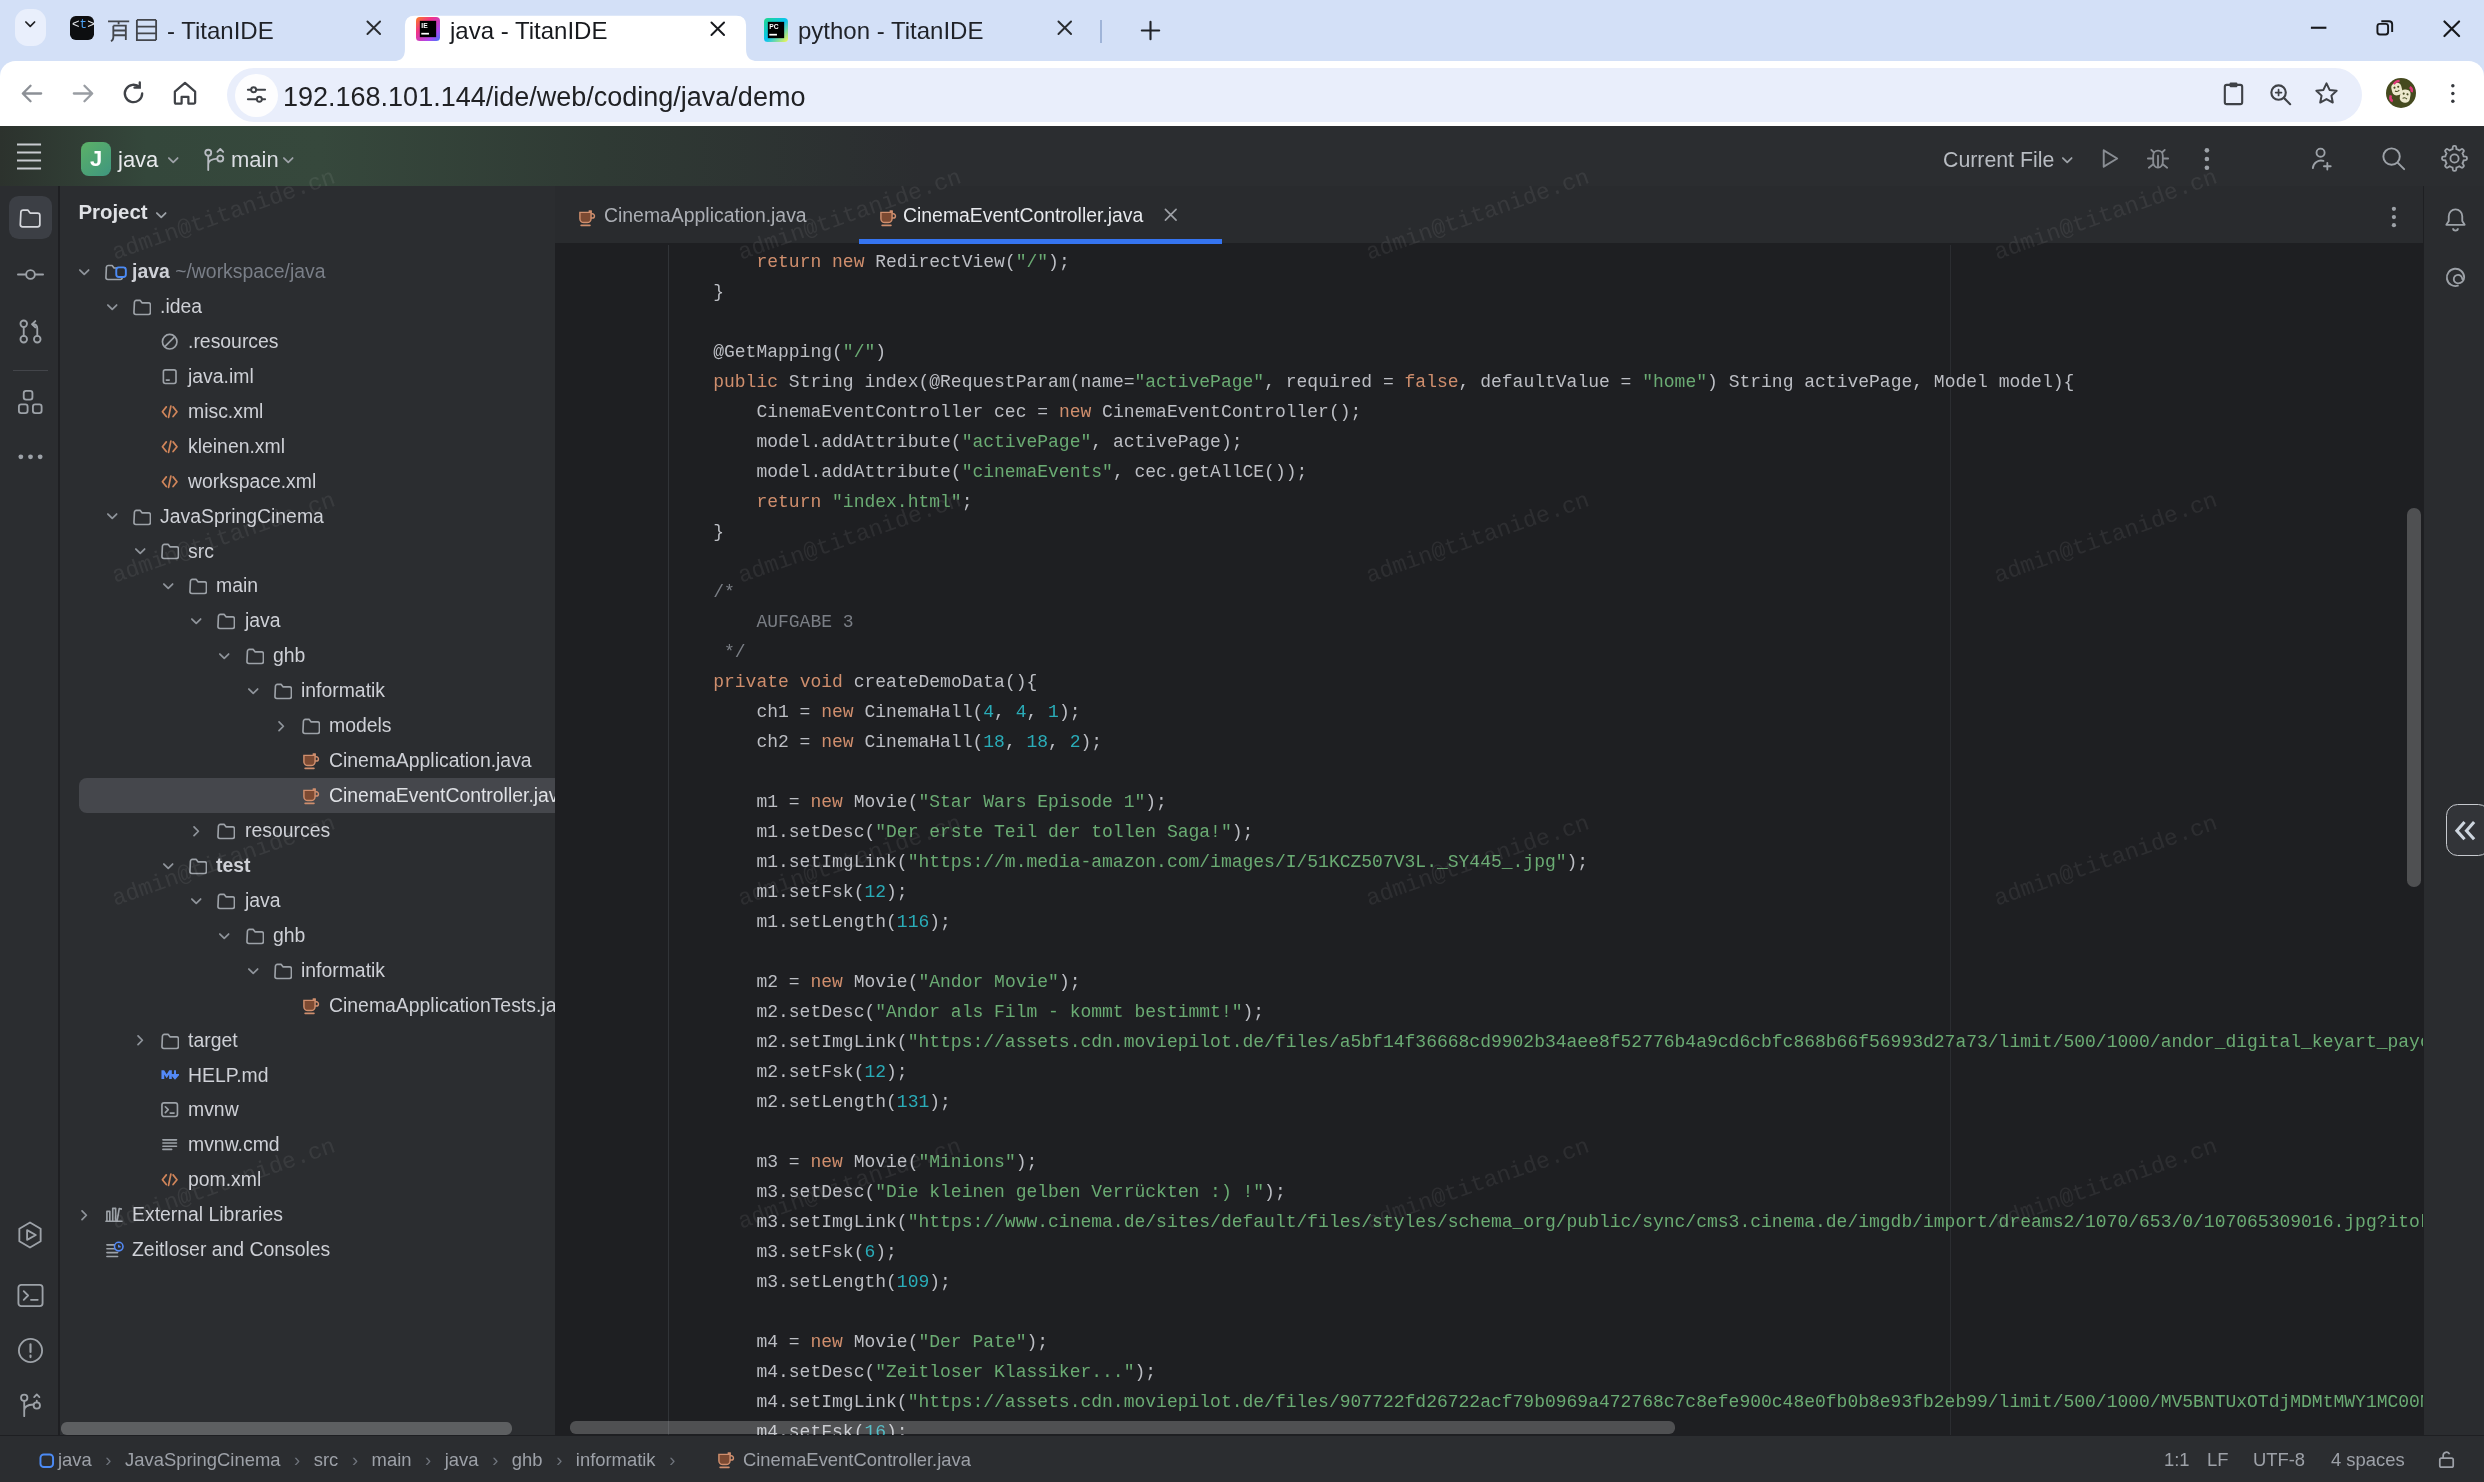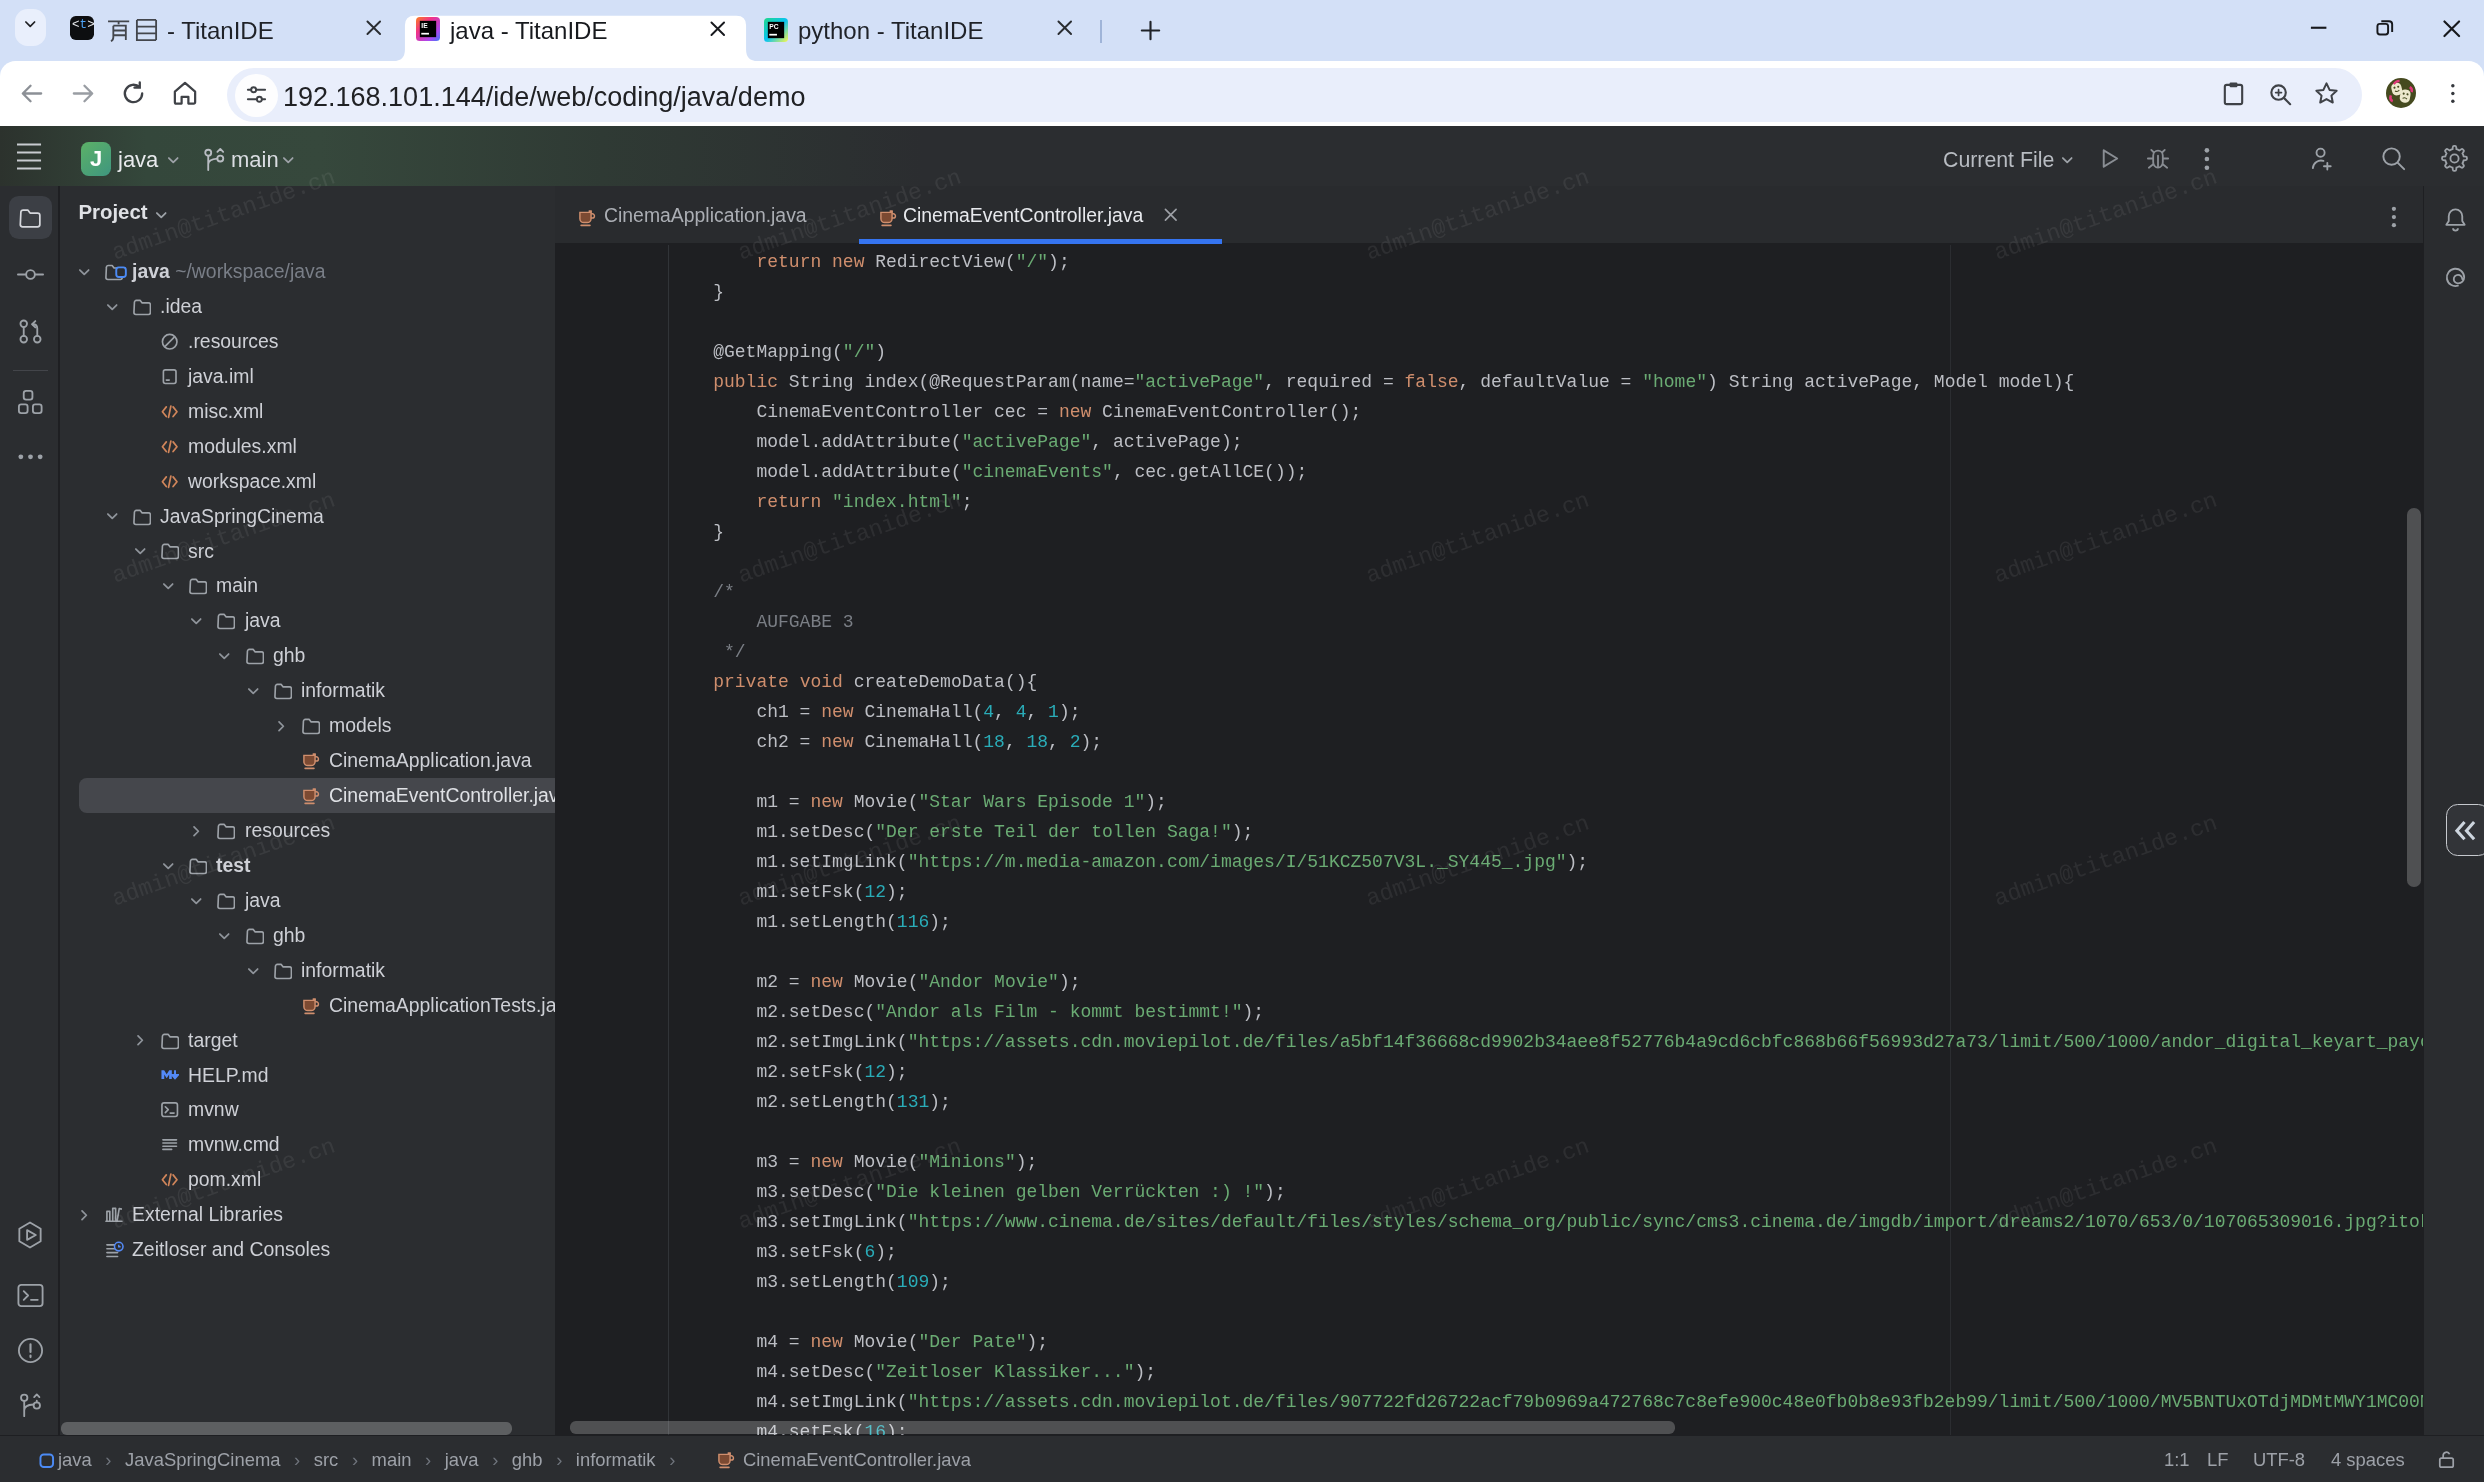--- a/index.html
+++ b/index.html
@@ -274,21 +274,21 @@
             <path d="M6.5 5 L2.5 10 L6.5 15" fill="none" stroke="#d0855a" stroke-width="1.8" stroke-linecap="round" stroke-linejoin="round"></path>
             <path d="M13.5 5 L17.5 10 L13.5 15" fill="none" stroke="#d0855a" stroke-width="1.8" stroke-linecap="round" stroke-linejoin="round"></path>
             <path d="M11.2 4.2 L8.8 15.8" fill="none" stroke="#d0855a" stroke-width="1.8" stroke-linecap="round"></path>
           </svg>
 <div class="abs" style="left:188px;top:399px;font-size:19.4px;line-height:25px;font-weight:normal;color:#ced0d6;white-space:nowrap">misc.xml</div>
 <svg class="abs " style="left:160px;top:437px" width="19.4" height="19.4" viewBox="0 0 20 20">
             <path d="M6.5 5 L2.5 10 L6.5 15" fill="none" stroke="#d0855a" stroke-width="1.8" stroke-linecap="round" stroke-linejoin="round"></path>
             <path d="M13.5 5 L17.5 10 L13.5 15" fill="none" stroke="#d0855a" stroke-width="1.8" stroke-linecap="round" stroke-linejoin="round"></path>
             <path d="M11.2 4.2 L8.8 15.8" fill="none" stroke="#d0855a" stroke-width="1.8" stroke-linecap="round"></path>
           </svg>
-<div class="abs" style="left:188px;top:434px;font-size:19.4px;line-height:25px;font-weight:normal;color:#ced0d6;white-space:nowrap">modules.xml</div>
+<div class="abs" style="left:188px;top:434px;font-size:19.4px;line-height:25px;font-weight:normal;color:#ced0d6;white-space:nowrap">kleinen.xml</div>
 <svg class="abs " style="left:160px;top:472px" width="19.4" height="19.4" viewBox="0 0 20 20">
             <path d="M6.5 5 L2.5 10 L6.5 15" fill="none" stroke="#d0855a" stroke-width="1.8" stroke-linecap="round" stroke-linejoin="round"></path>
             <path d="M13.5 5 L17.5 10 L13.5 15" fill="none" stroke="#d0855a" stroke-width="1.8" stroke-linecap="round" stroke-linejoin="round"></path>
             <path d="M11.2 4.2 L8.8 15.8" fill="none" stroke="#d0855a" stroke-width="1.8" stroke-linecap="round"></path>
           </svg>
 <div class="abs" style="left:188px;top:469px;font-size:19.4px;line-height:25px;font-weight:normal;color:#ced0d6;white-space:nowrap">workspace.xml</div>
 <svg class="abs " style="left:104px;top:508px" width="16.5" height="16.5" viewBox="0 0 17 17">
             <path d="M4 6.2 L8.5 10.7 L13 6.2" fill="none" stroke="#8f949b" stroke-width="1.8" stroke-linecap="round" stroke-linejoin="round"></path>
           </svg>
 <svg class="abs " style="left:132px;top:507px" width="19.4" height="19.4" viewBox="0 0 20 20">

